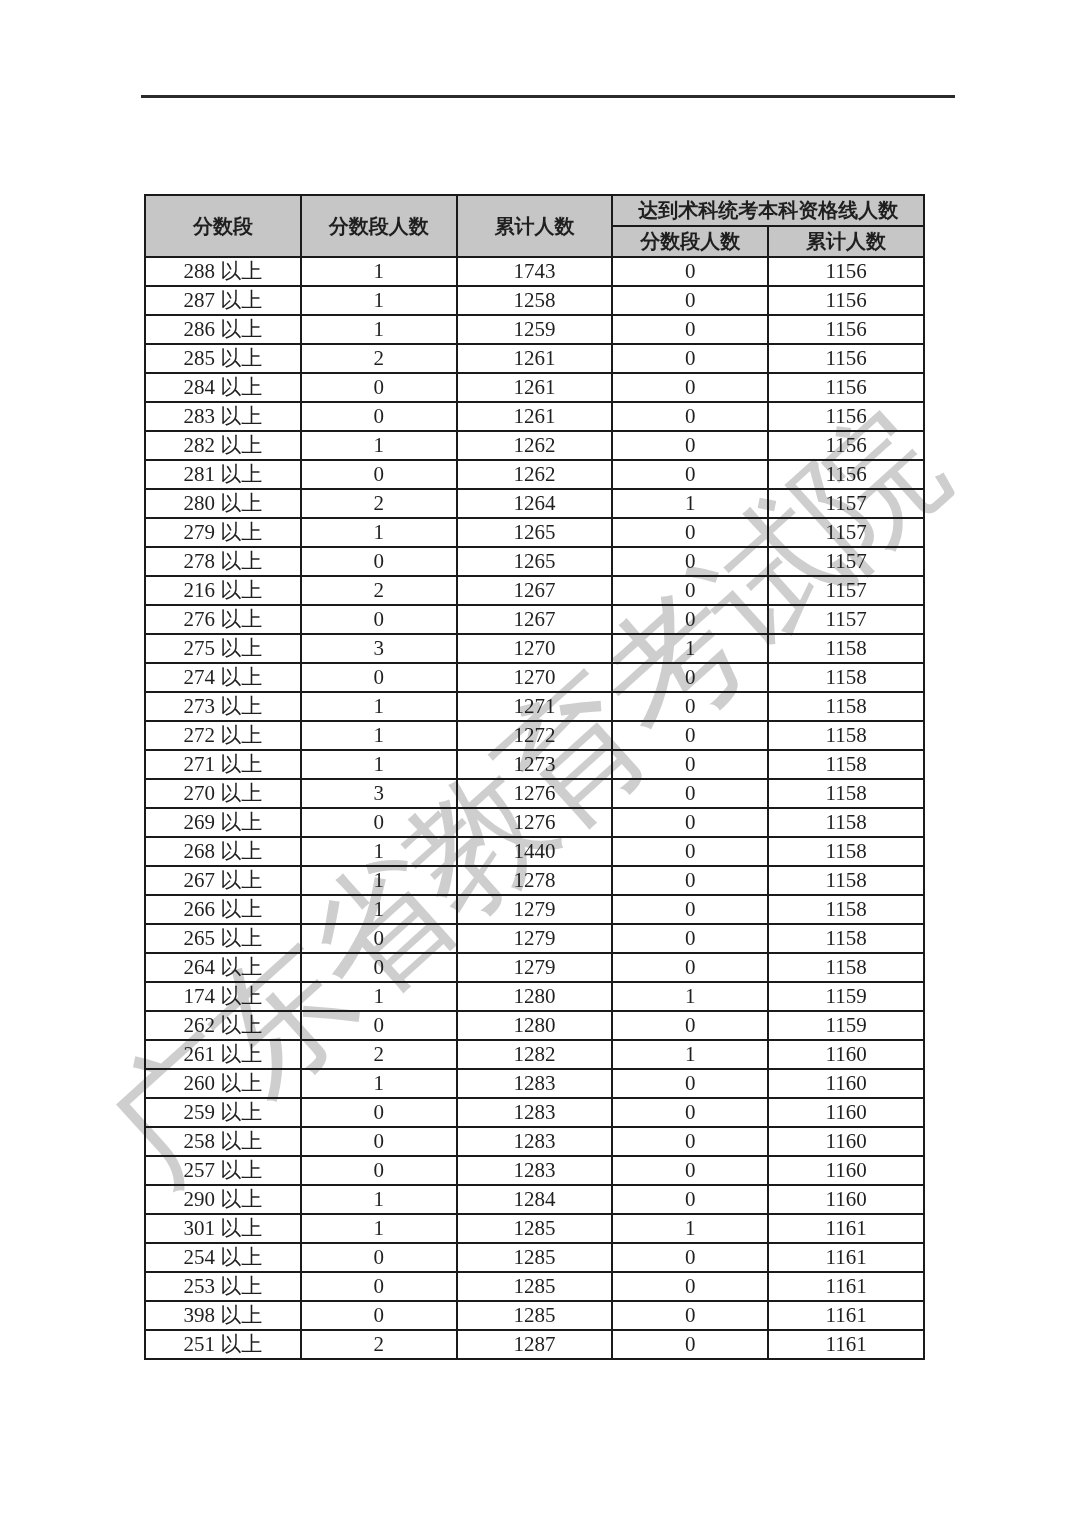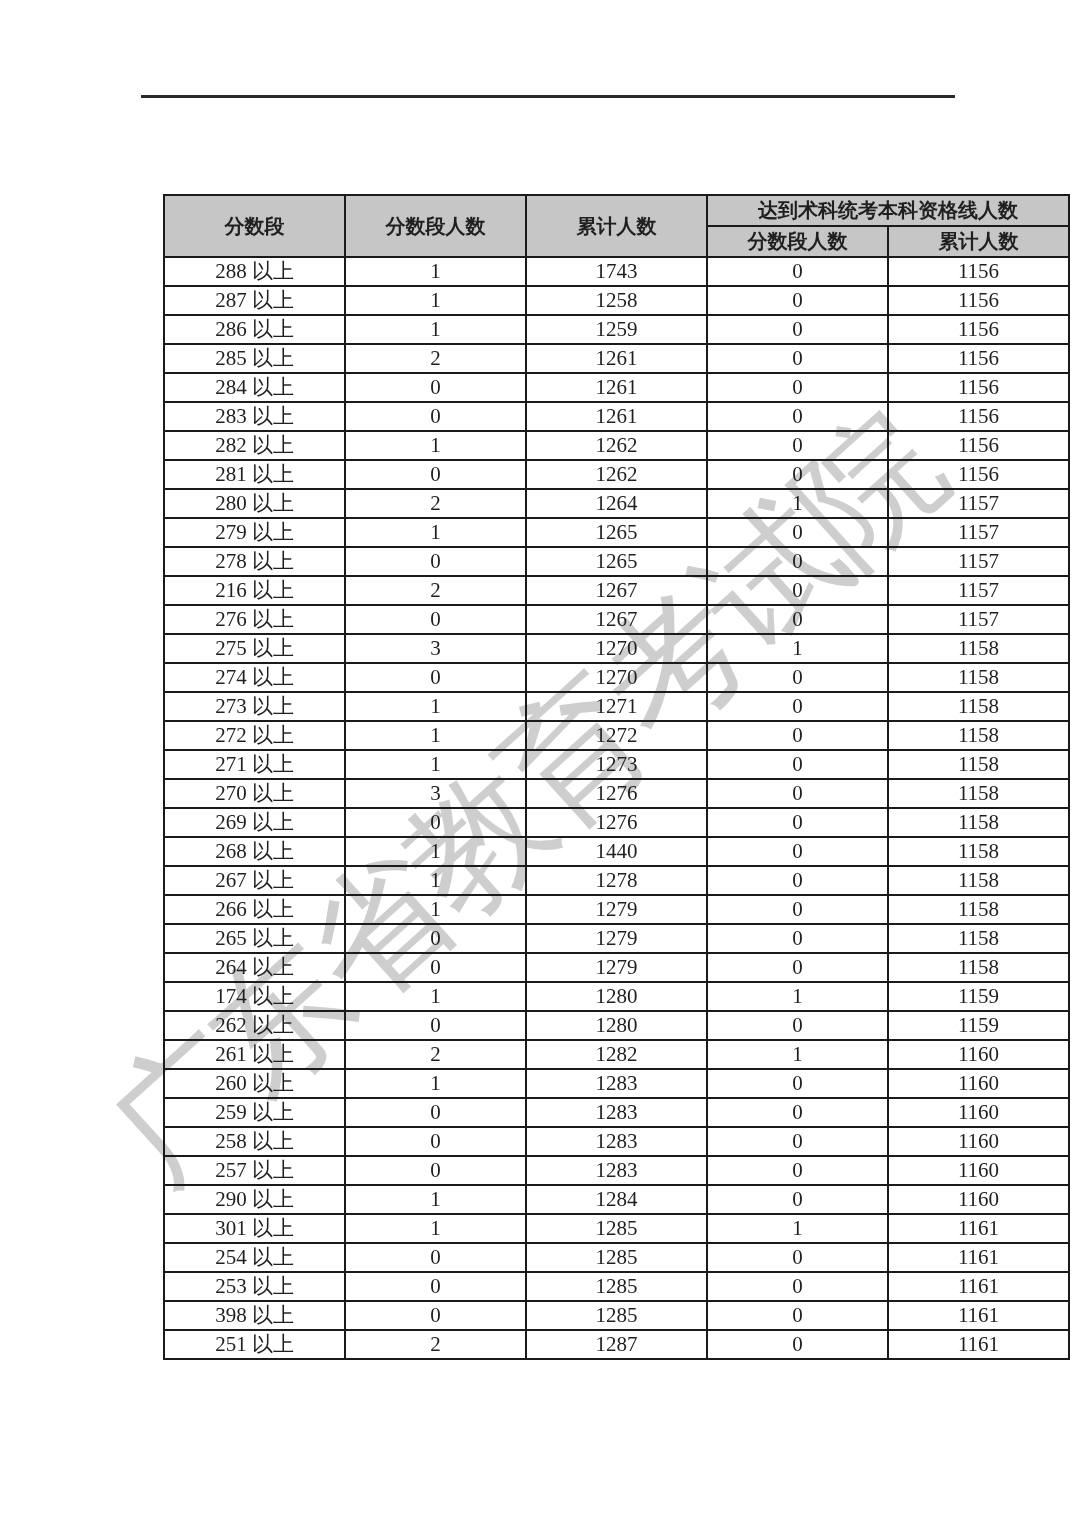--- a/index.html
+++ b/index.html
@@ -34,26 +34,25 @@
     white-space: nowrap;
     color: rgba(125, 125, 125, 0.38);
     font-family: "Liberation Serif", "DejaVu Serif", serif;
     z-index: 0;
     user-select: none;
   }
   table.score-table {
     position: absolute;
     left: 144px;
     top: 194px;
-    width: 907px;
+    width: 781px;
     border-collapse: collapse;
     table-layout: fixed;
     z-index: 1;
     background: transparent;
-    margin-left: 19px;
   }
   table.score-table col { width: 20%; }
   table.score-table th, table.score-table td {
     border: 2px solid #1a1a1a;
     text-align: center;
     vertical-align: middle;
     color: #1f1f1f;
     overflow: hidden;
   }
   table.score-table th {

